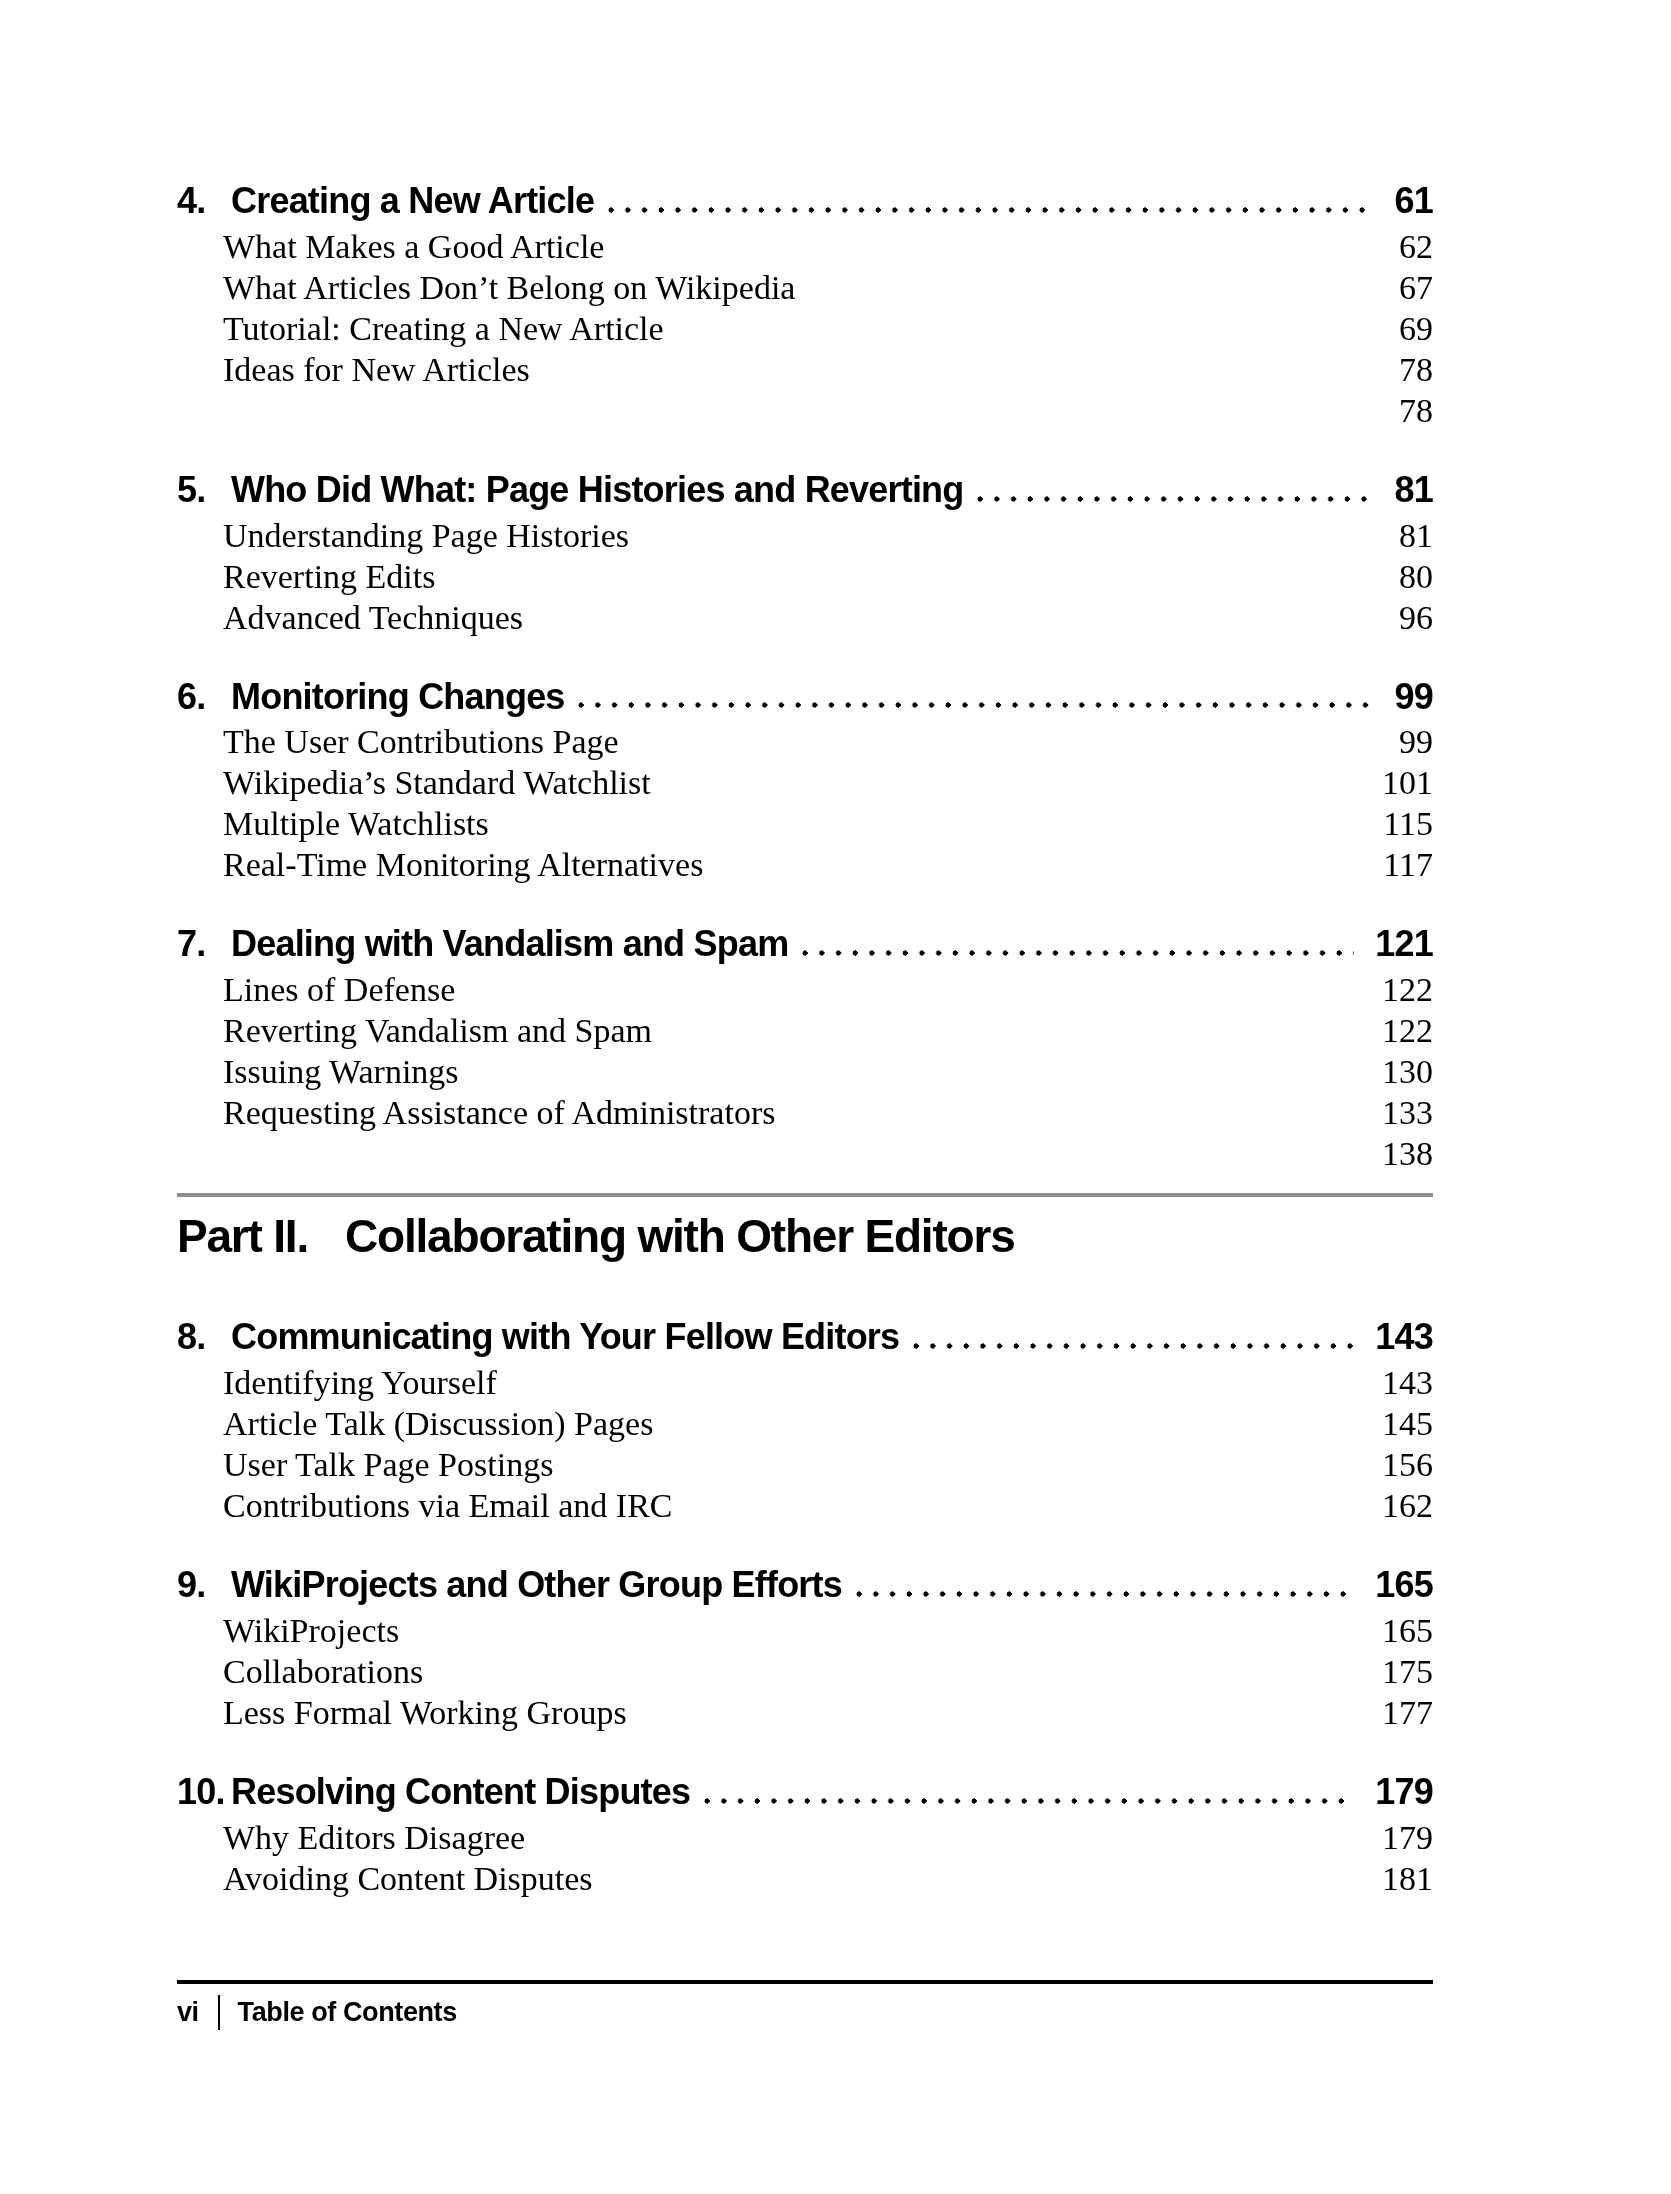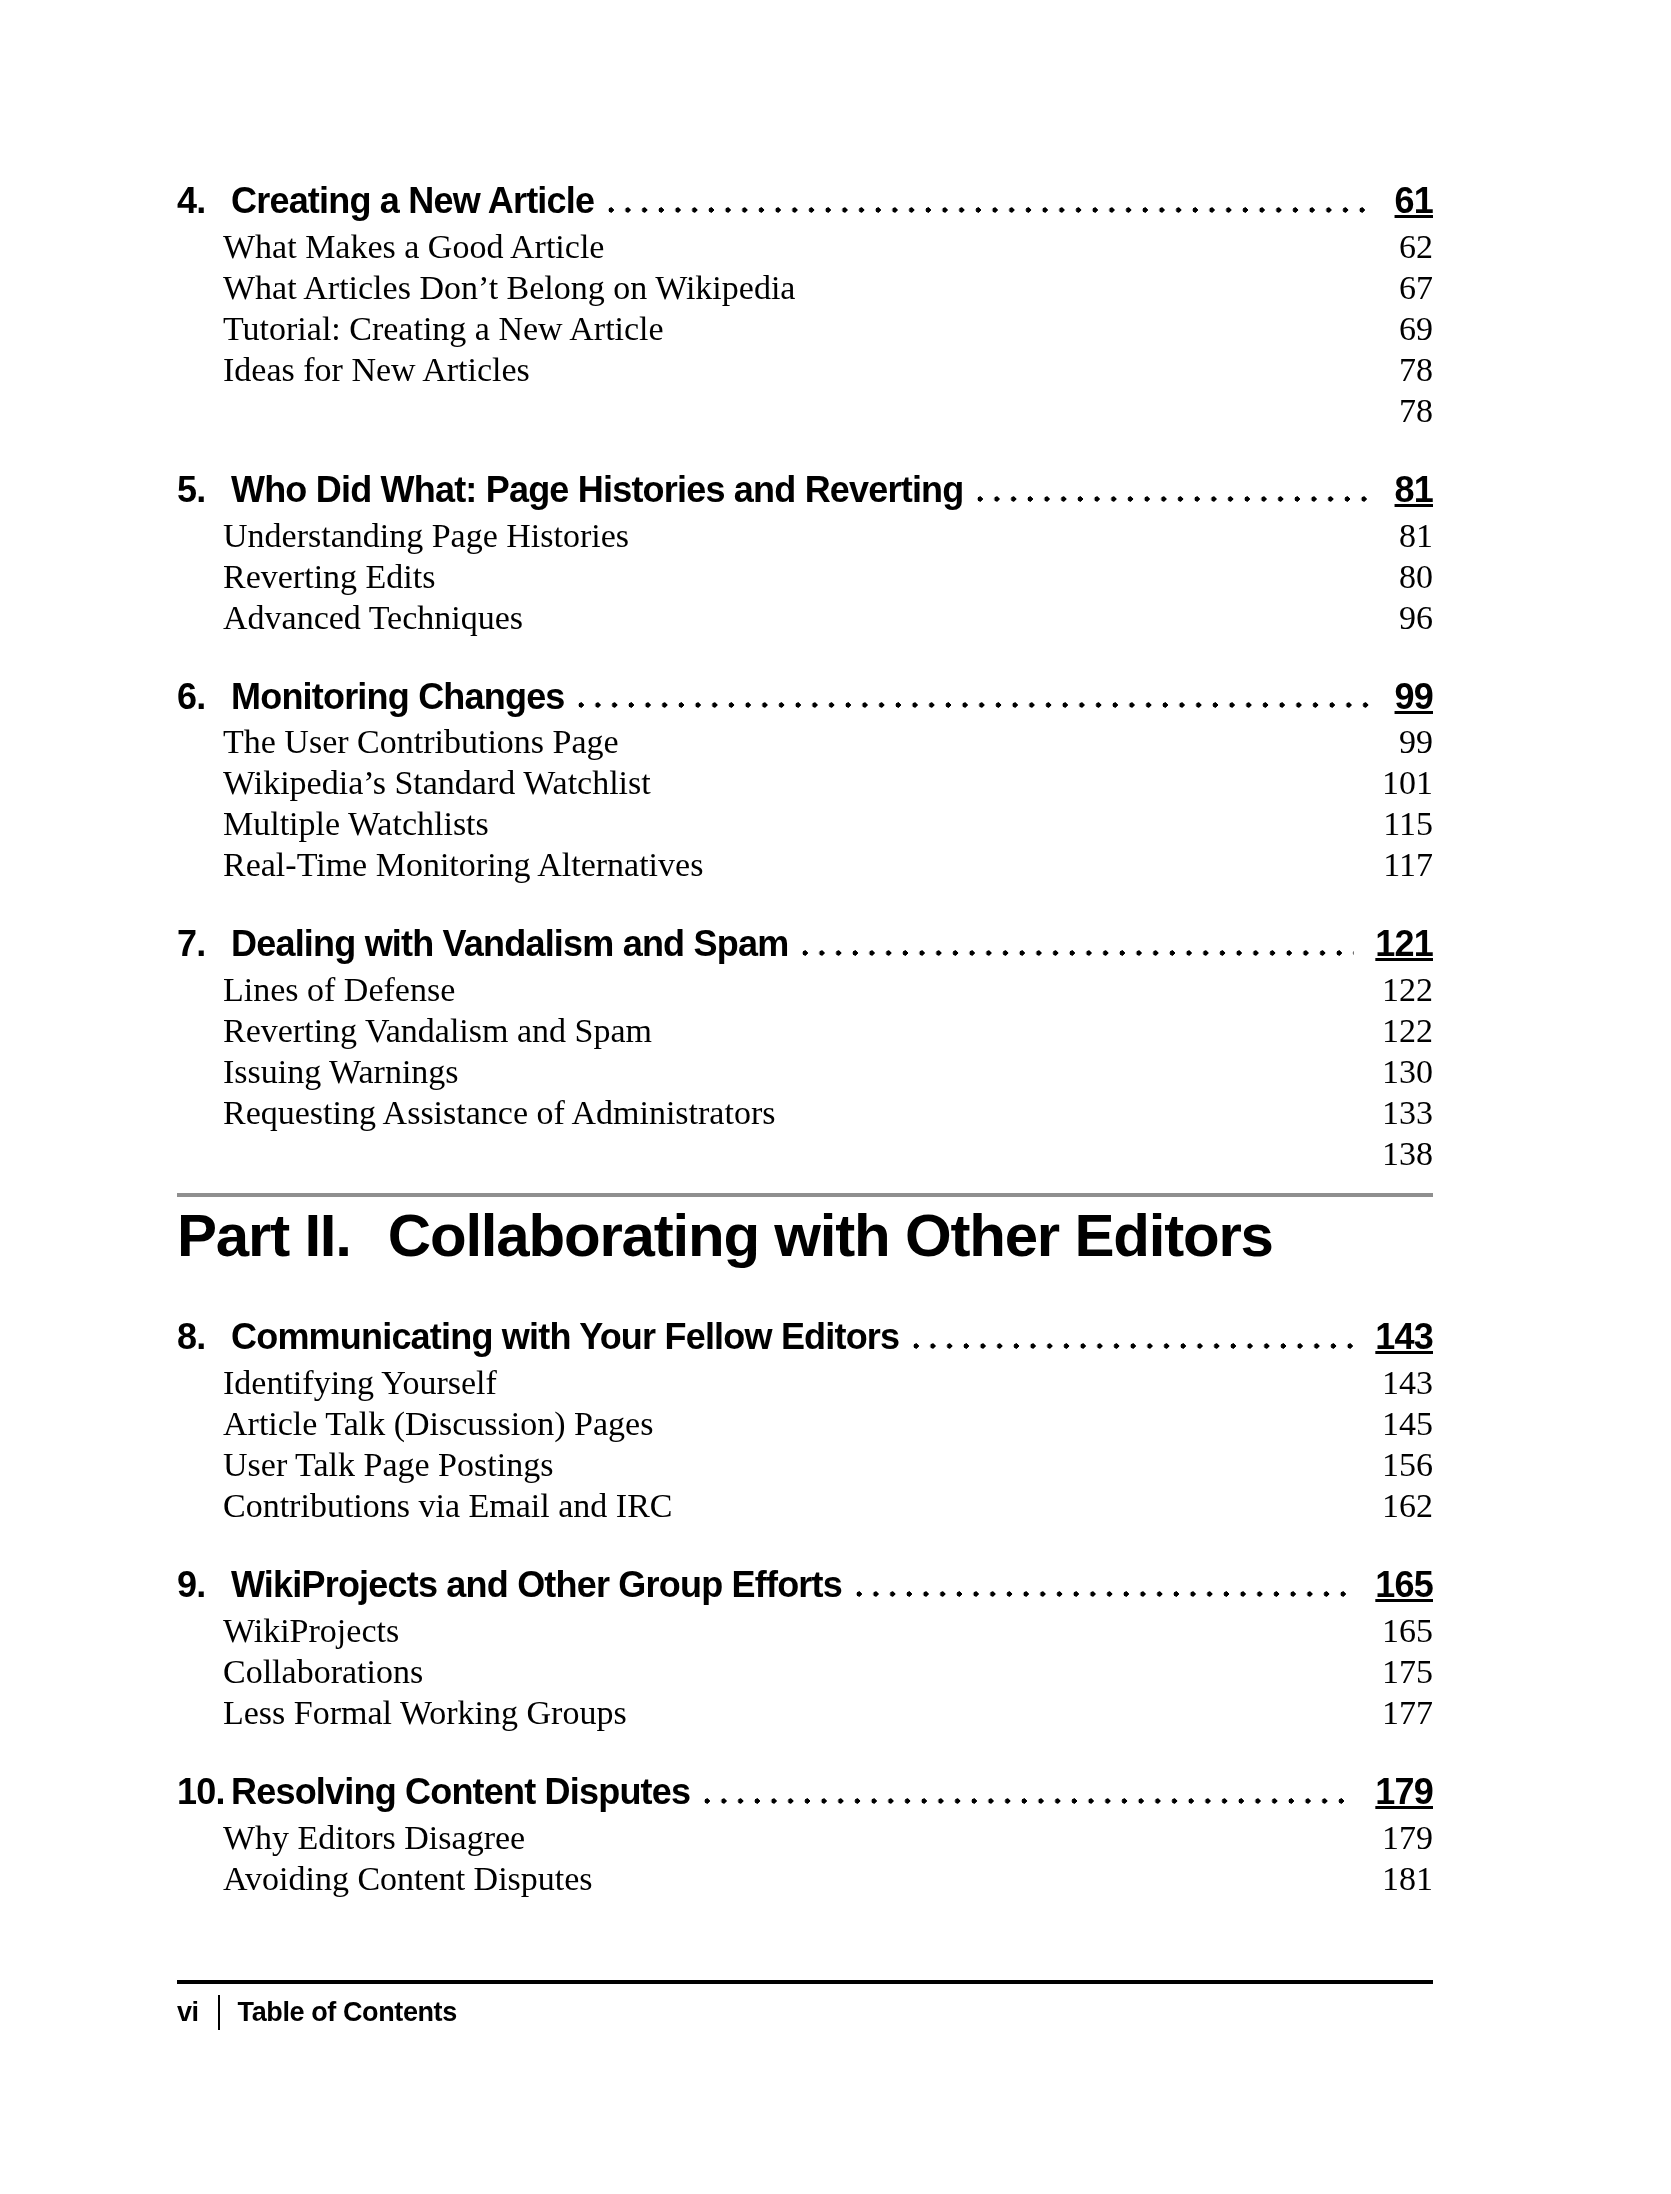--- a/index.html
+++ b/index.html
@@ -25,34 +25,34 @@
     letter-spacing:-0.8px;
     margin-bottom:4.8px;white-space:nowrap;
   }
   .chapter-head .num{flex:none;width:54px;}
   .chapter-head .leader{
     flex:1;align-self:flex-end;height:8px;
     margin:0 21px 7.2px 12.7px;
     background-image:radial-gradient(circle 2.6px at 4px 4px,#000 97%,transparent 100%);
     background-size:16.7px 8px;background-repeat:repeat-x;
   }
-  .chapter-head .pg{flex:none;text-decoration:underline;}
+  .chapter-head .pg{flex:none;}
   
   .sub{
     display:flex;align-items:center;
     font-size:34px;line-height:41px;white-space:nowrap;
   }
   .sub .t{padding-left:46px;}
   .sub .sp{flex:1;}
   
   .part-divider{height:4px;background:#8f8f8f;margin-top:19px;}
   .part-head{
     margin-top:15px;
     font-family:"Liberation Sans", sans-serif;
-    font-weight:bold;font-size:60px;line-height:48px;
+    font-weight:bold;font-size:46px;line-height:48px;
     letter-spacing:-1.2px;white-space:nowrap;
   }
   .part-head .part-label{display:inline-block;margin-right:37px;}
   
   .footer-rule{height:4px;background:#000;margin-top:81px;}
   .footer{
     margin-top:9.6px;
     display:flex;align-items:center;
     font-family:"Liberation Sans", sans-serif;
     font-weight:bold;font-size:27px;line-height:38px;

